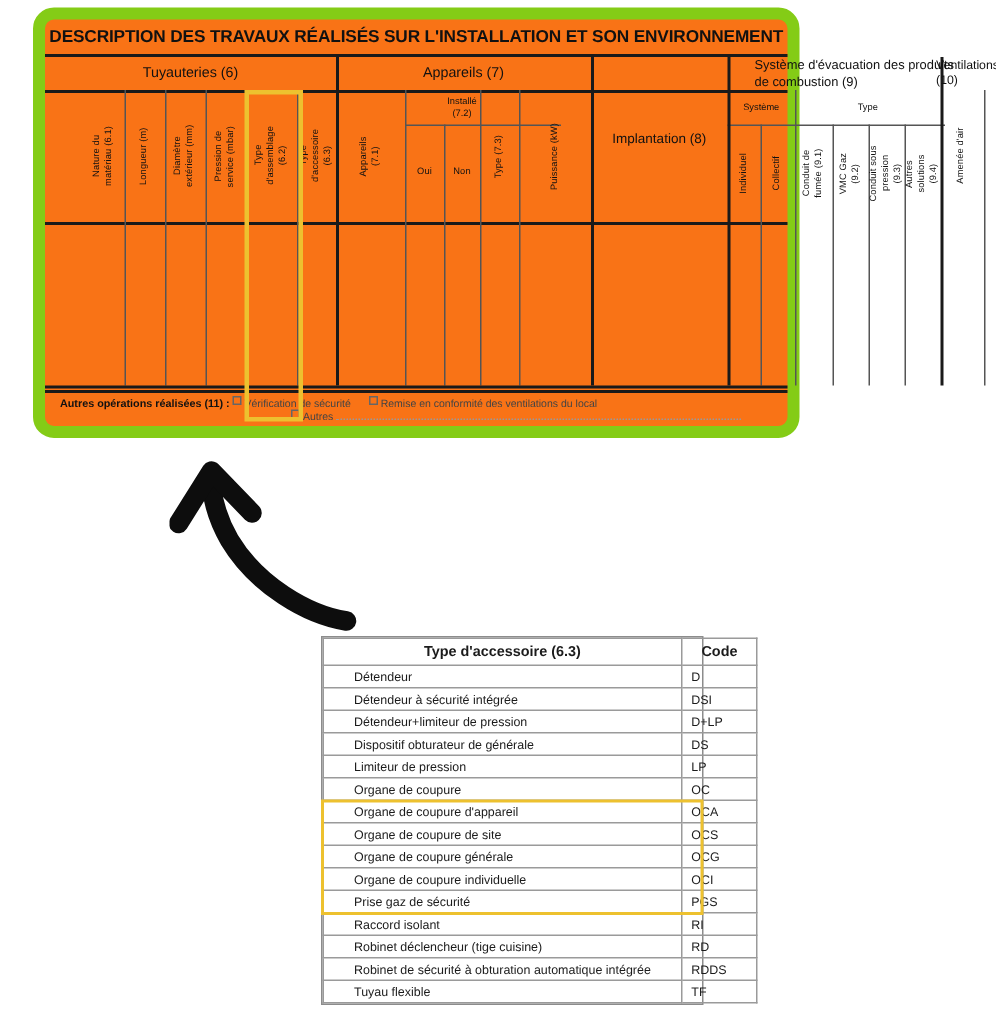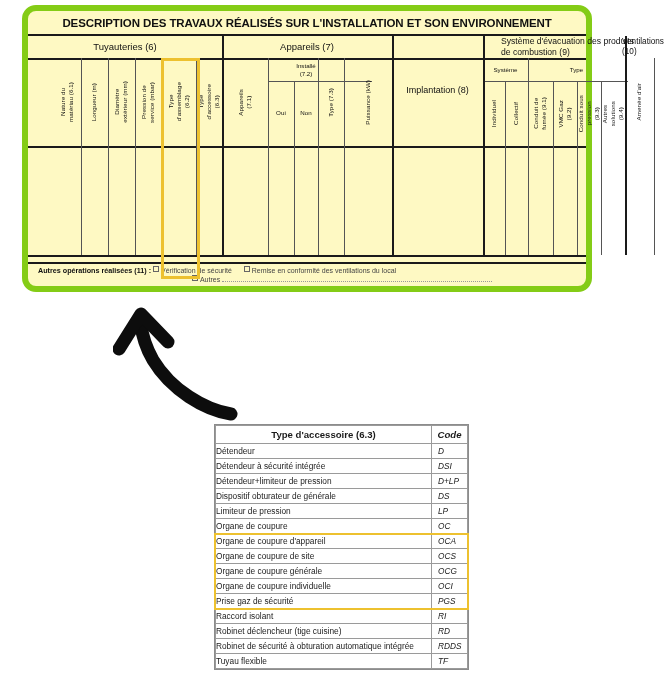--- a/index.html
+++ b/index.html
@@ -9,25 +9,25 @@
     font-family:"Liberation Sans", sans-serif;
     color:#111;
     position:relative;
     overflow:hidden;
   }
 
   
   #form-frame{
     position:absolute;
     left:22px; top:5px;
-    width:570px; height:287px;
-    border:6px solid #84cc16;
+    width:511px; height:287px;
+    border:8px solid #84cc16;
     border-radius:14px;
     box-sizing:border-box;
-    background:#fef9c3;
+    background:#f97316;
   }
 
   #form-title{
     position:absolute; left:0; top:0; width:100%; height:25px;
     display:flex; align-items:center; justify-content:center;
     font-size:11.5px; font-weight:bold; letter-spacing:-0.1px;
     border-bottom:2px solid #1a1a1a;
     box-sizing:border-box;
     text-align:center;
   }
@@ -119,37 +119,37 @@
     box-sizing:border-box;
     background:#fff;
   }
   #acc-table table{
     border-collapse:collapse;
     width:100%;
     font-size:8.3px;
   }
   #acc-table th, #acc-table td{
     border:1px solid #9a9a9a;
-    padding:2px 0;
+    padding:2px 20px;
     height:15px;
     box-sizing:border-box;
     color:#1b1b1b;
     font-weight:normal;
     text-align:left;
     white-space:nowrap;
     overflow:hidden;
   }
   #acc-table th{
     font-weight:bold;
     font-size:9.6px;
     text-align:center;
     height:18px;
     padding:2px 4px;
   }
-  #acc-table td.code, #acc-table th.code{ width:36px;font-style:italic; }
+  #acc-table td.code, #acc-table th.code{ width:36px; }
   #acc-table th.code{ text-align:center; }
   #acc-table td.code{ text-align:left; padding-left:6px; }
 
   #row-highlight{
     position:absolute;
     left:214px; top:530px;
     width:255px; height:80px;
     border:2px solid #edc12f;
     box-sizing:border-box;
     pointer-events:none;

